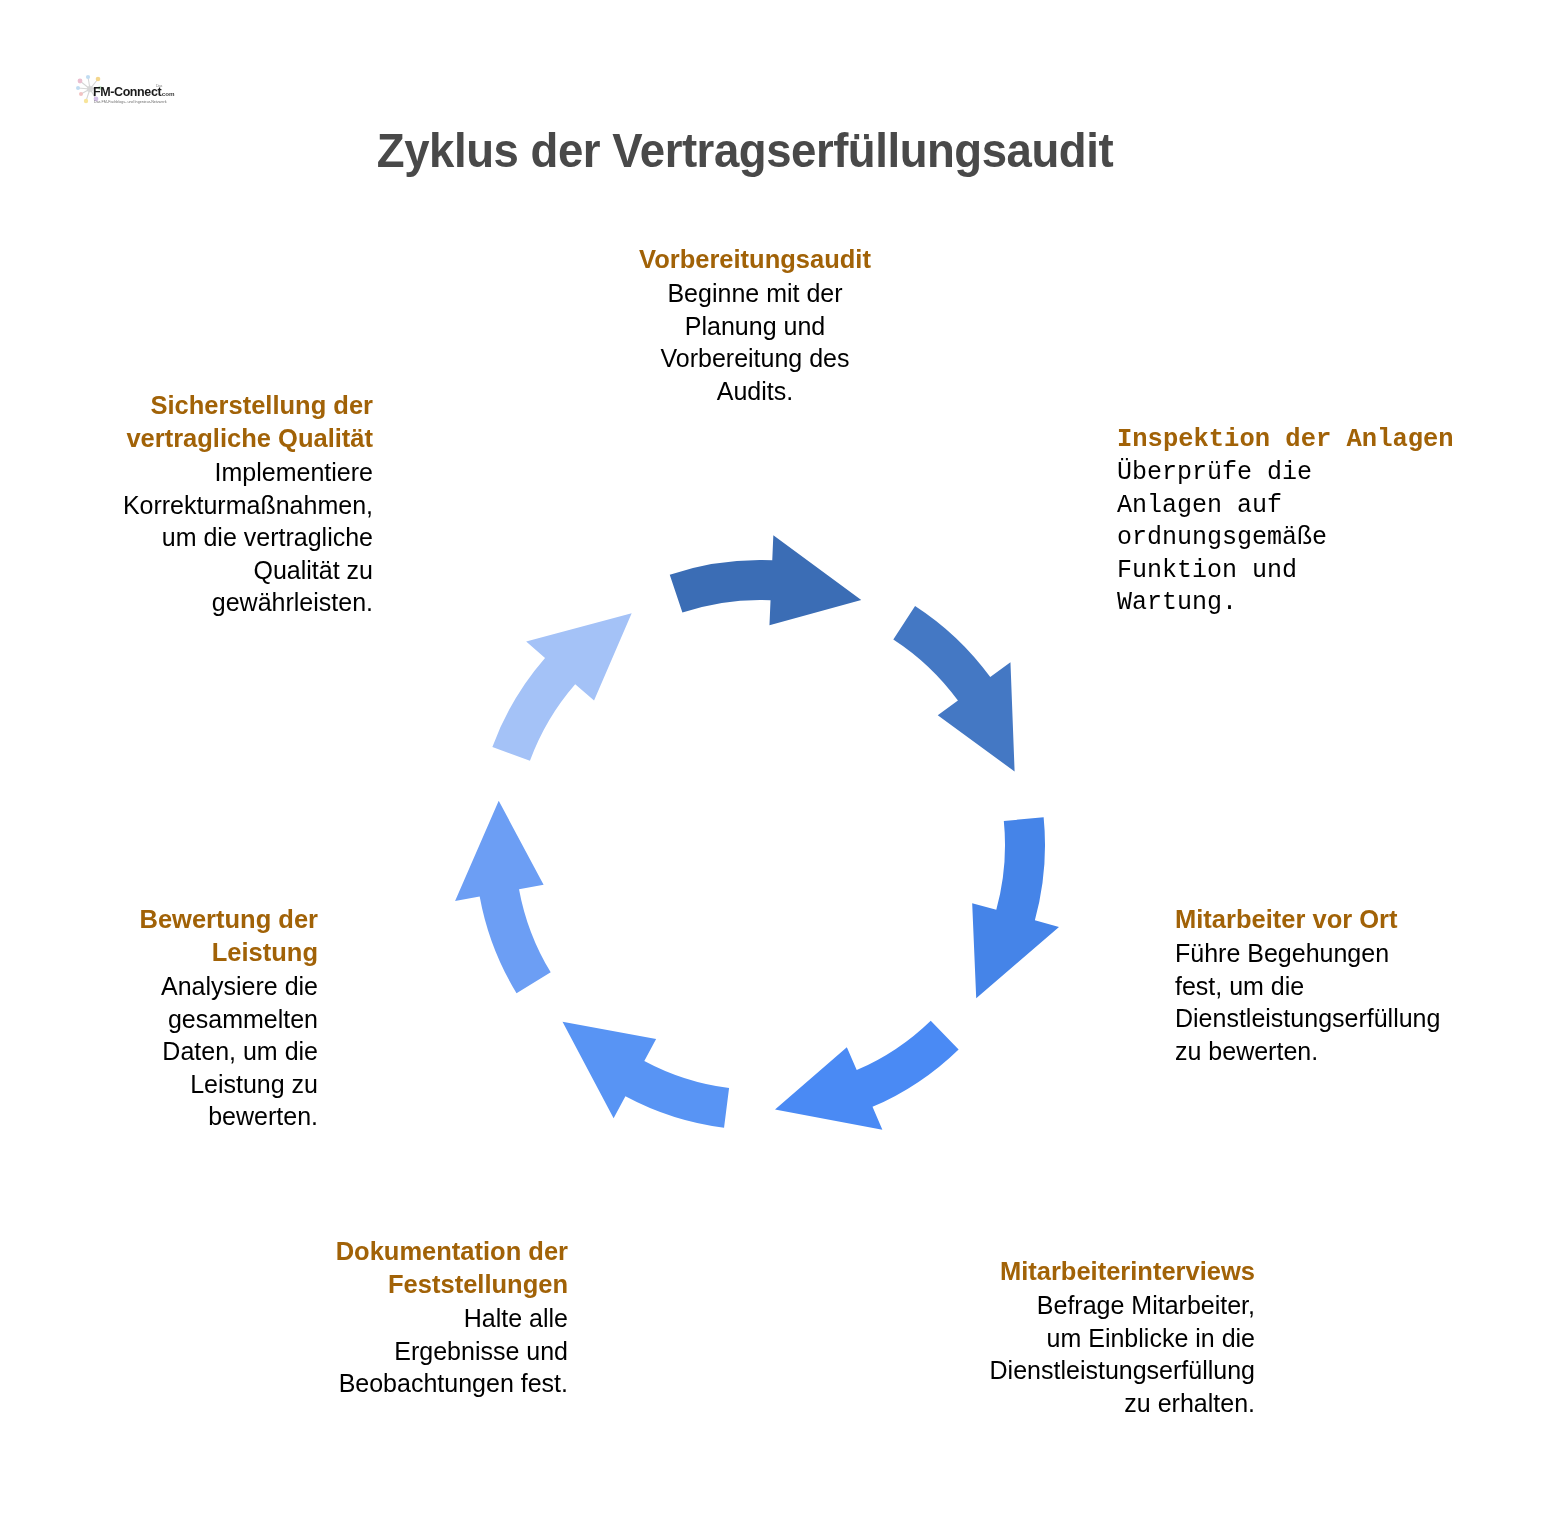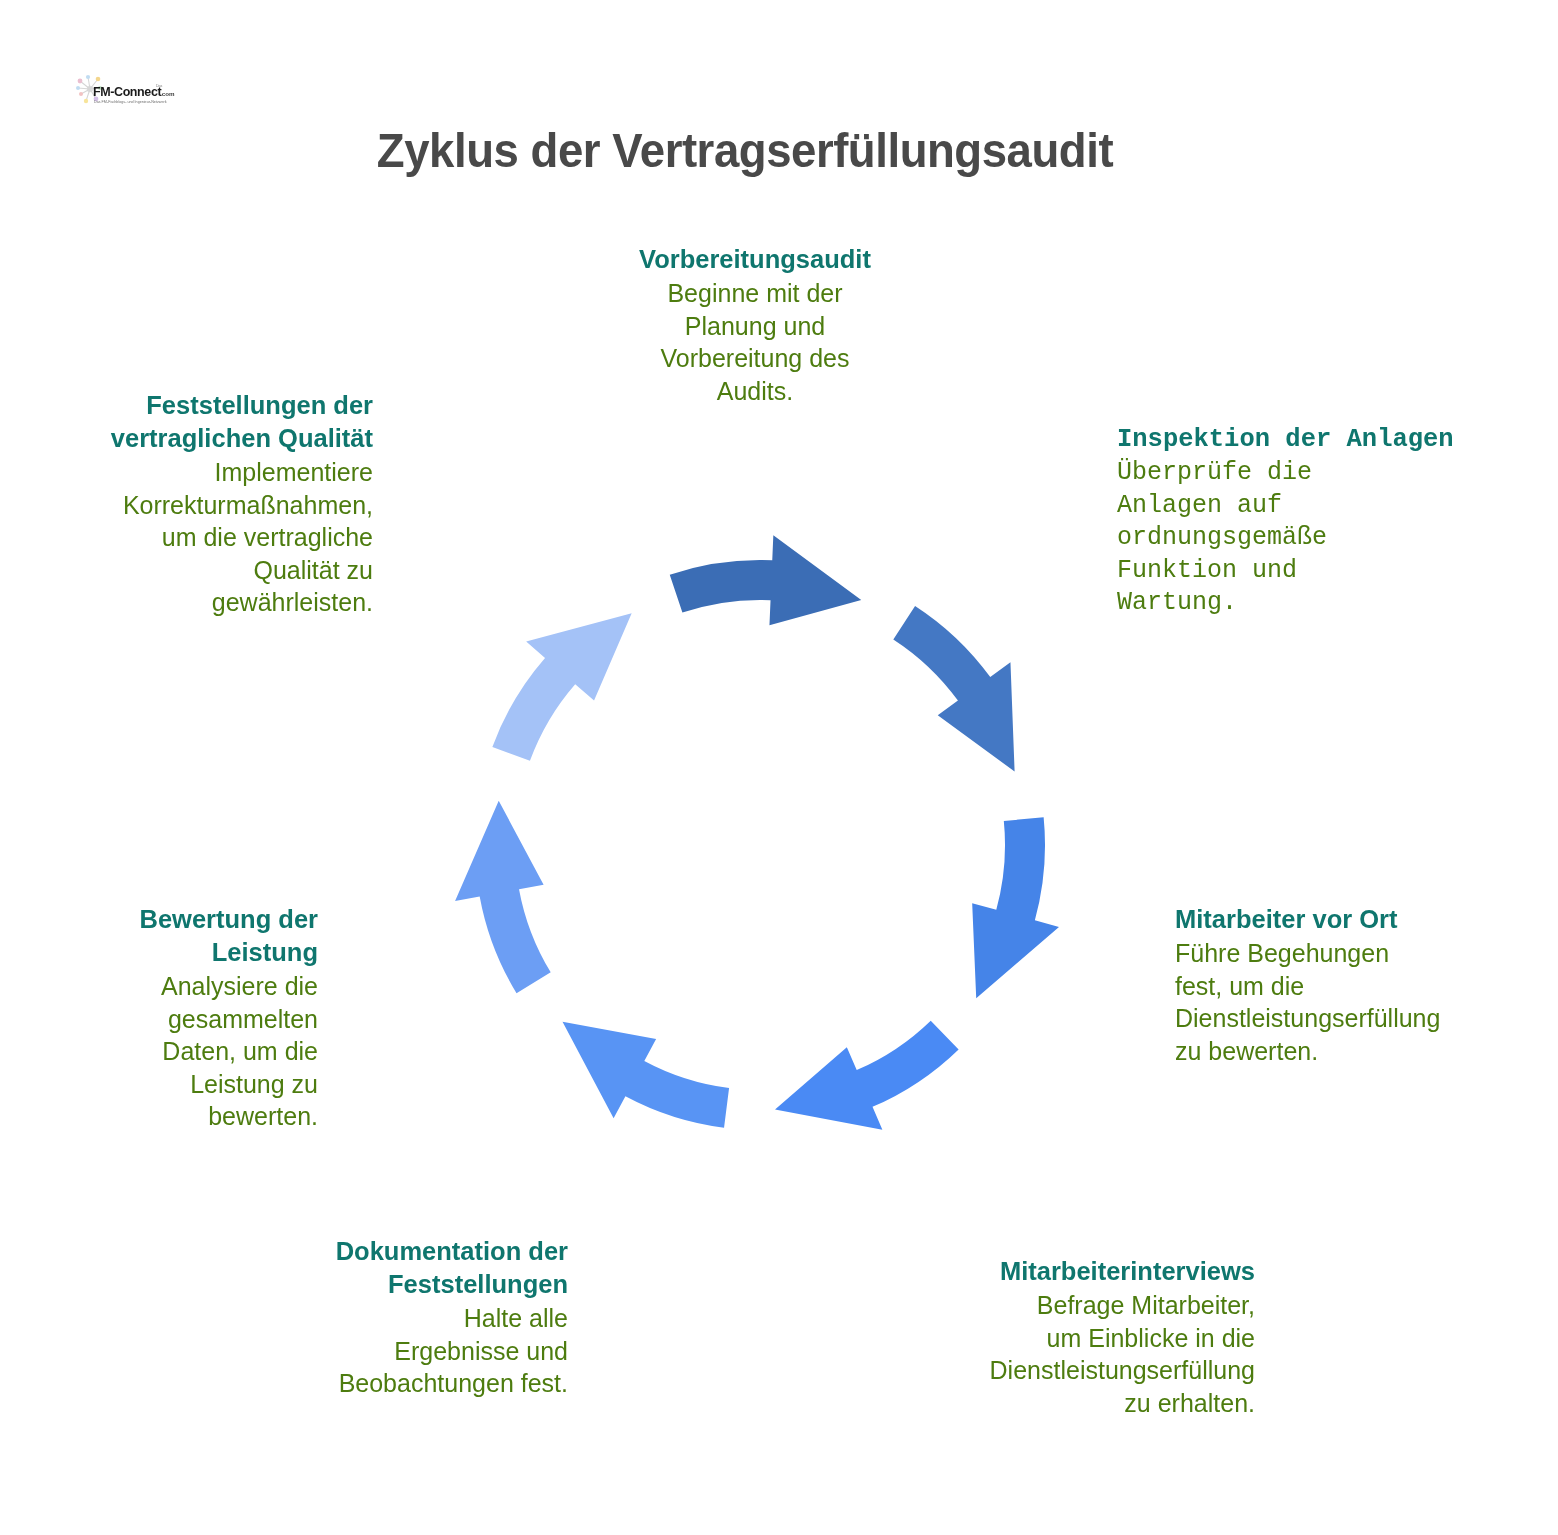--- a/index.html
+++ b/index.html
@@ -58,28 +58,28 @@
   }
 
   
   .node {
     position: absolute;
     line-height: 1.30;
   }
   .node .node-title {
     font-weight: 700;
     font-size: 25.5px;
-    color: #0f766e;
+    color: #a16207;
     display: block;
     margin-bottom: 1px;
   }
   .node .node-desc {
     font-weight: 400;
     font-size: 25px;
-    color: #4d7c0f;
+    color: #000000;
     display: block;
     white-space: pre-line;
   }
 
   
   #node-0 { left: 560px; top: 243px;  width: 390px; text-align: center; }
   #node-1 { left: 1117px; top: 423px; width: 360px; text-align: left; font-family: Liberation Mono, monospace; }
   #node-2 { left: 1175px; top: 903px; width: 310px; text-align: left; }
   #node-3 { left: 925px;  top: 1255px; width: 330px; text-align: right; }
   #node-4 { left: 268px;  top: 1235px; width: 300px; text-align: right; }
@@ -168,20 +168,20 @@
   <div class="node" id="node-5">
     <span class="node-title">Bewertung der Leistung</span>
     <span class="node-desc">Analysiere die
 gesammelten
 Daten, um die
 Leistung zu
 bewerten.</span>
   </div>
 
   <div class="node" id="node-6">
-    <span class="node-title">Feststellungen der vertraglichen Qualität</span>
+    <span class="node-title">Sicherstellung der vertragliche Qualität</span>
     <span class="node-desc">Implementiere
 Korrekturmaßnahmen,
 um die vertragliche
 Qualität zu
 gewährleisten.</span>
   </div>
 </div>
 
 </body></html>

